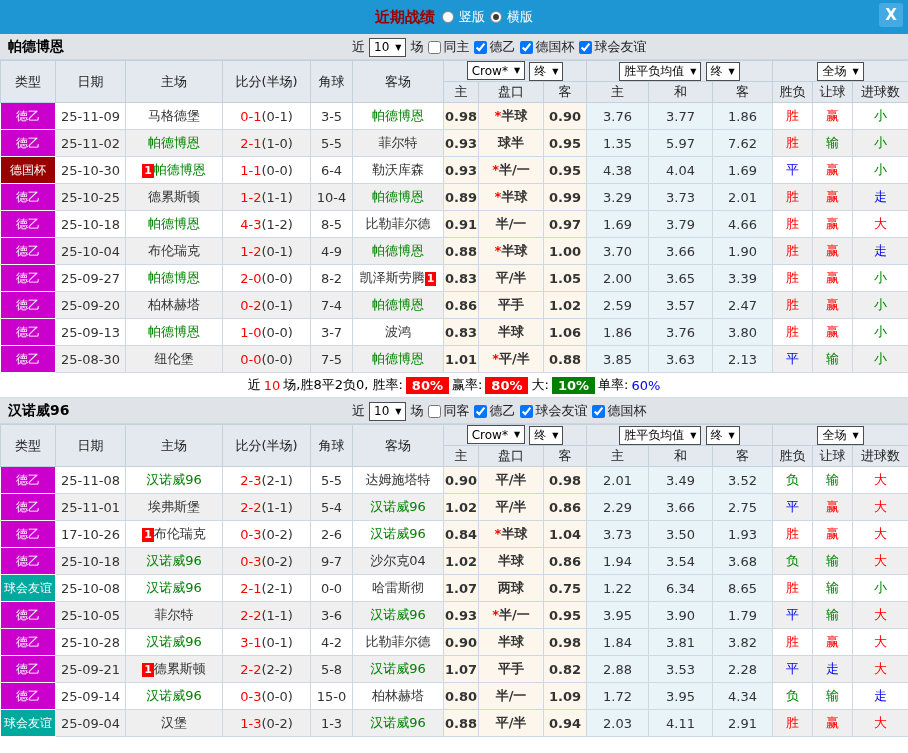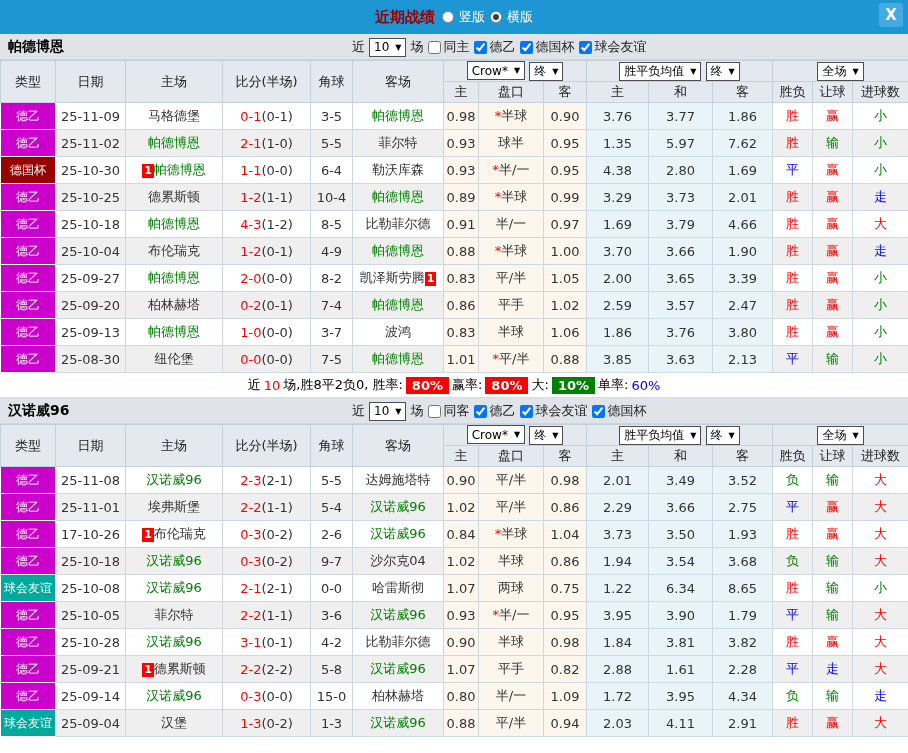--- a/index.html
+++ b/index.html
@@ -28,21 +28,21 @@
   .dd .arr { font-size:8px; color:#000; }
 
   
   table { border-collapse:collapse; table-layout:fixed; width:908px; }
   th { background:#e3e9ef; border:1px solid #c3d1de; font-weight:normal; font-size:13px; color:#222; height:21px; padding:0; overflow:hidden; white-space:nowrap; }
   th.grp { background:#e3e9ef; }
   td { border:1px solid #ccd9e4; font-size:13px; color:#333; text-align:center; height:27px; padding:0; overflow:hidden; white-space:nowrap; }
   tbody tr:nth-child(even) td { background:#efefef; }
   td.league { color:#fff; border:1px solid #fff; font-size:12px; }
   tbody tr:nth-child(even) td.league { background:inherit; }
-  td.crow  { background:#fdf6ec !important; }
+  td.crow  { background:#fdf6ec !important;font-weight:bold; }
   td.wdl   { background:#e9f4f9 !important; }
   .t-green { color:#008000; }
   .s-red   { color:#ff0000; }
   .s-ht    { color:#333; }
   .star    { color:#ff0000; }
   .b1 { background:#ff0000; color:#fff; font-size:11px; font-weight:bold; padding:0 2px; display:inline-block; line-height:14px; }
 
   
   .summary { height:25px; display:flex; align-items:center; justify-content:center; font-size:13px; color:#000; gap:3px; background:#fff; border-bottom:1px solid #d5dde4; }
   .pct-red   { background:#ff0000; color:#fff; font-weight:bold; padding:1px 6px; }
@@ -158,21 +158,21 @@
             <td class="league" style="background: rgb(153, 0, 0);">德国杯</td>
             <td>25-10-30</td>
             <td><span class="b1">1</span><span class="t-green">帕德博恩</span></td>
             <td><span class="s-red">1-1</span><span class="s-ht">(0-0)</span></td>
             <td>6-4</td>
             <td><span class="">勒沃库森</span></td>
             <td class="crow">0.93</td>
             <td class="crow"><span class="star">*</span>半/一</td>
             <td class="crow">0.95</td>
             <td class="wdl">4.38</td>
-            <td class="wdl">2.80</td>
+            <td class="wdl">4.04</td>
             <td class="wdl">1.69</td>
             <td style="color: rgb(0, 0, 238);">平</td>
             <td style="color: rgb(255, 0, 0);">赢</td>
             <td style="color: rgb(0, 128, 0);">小</td>
           </tr>
           <tr>
             <td class="league" style="background: rgb(204, 0, 204);">德乙</td>
             <td>25-10-25</td>
             <td><span class="">德累斯顿</span></td>
             <td><span class="s-red">1-2</span><span class="s-ht">(1-1)</span></td>
@@ -482,21 +482,21 @@
             <td class="league" style="background: rgb(204, 0, 204);">德乙</td>
             <td>25-09-21</td>
             <td><span class="b1">1</span><span class="">德累斯顿</span></td>
             <td><span class="s-red">2-2</span><span class="s-ht">(2-2)</span></td>
             <td>5-8</td>
             <td><span class="t-green">汉诺威96</span></td>
             <td class="crow">1.07</td>
             <td class="crow">平手</td>
             <td class="crow">0.82</td>
             <td class="wdl">2.88</td>
-            <td class="wdl">1.61</td>
+            <td class="wdl">3.53</td>
             <td class="wdl">2.28</td>
             <td style="color: rgb(0, 0, 238);">平</td>
             <td style="color: rgb(0, 0, 238);">走</td>
             <td style="color: rgb(255, 0, 0);">大</td>
           </tr>
           <tr>
             <td class="league" style="background: rgb(204, 0, 204);">德乙</td>
             <td>25-09-14</td>
             <td><span class="t-green">汉诺威96</span></td>
             <td><span class="s-red">0-3</span><span class="s-ht">(0-0)</span></td>

